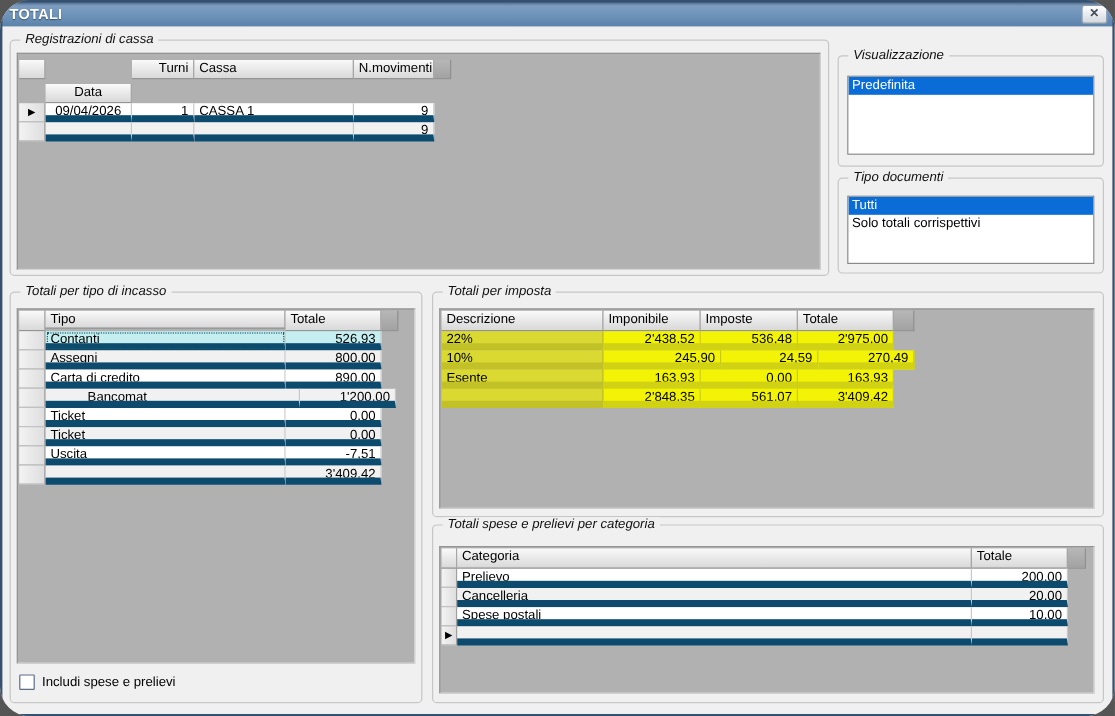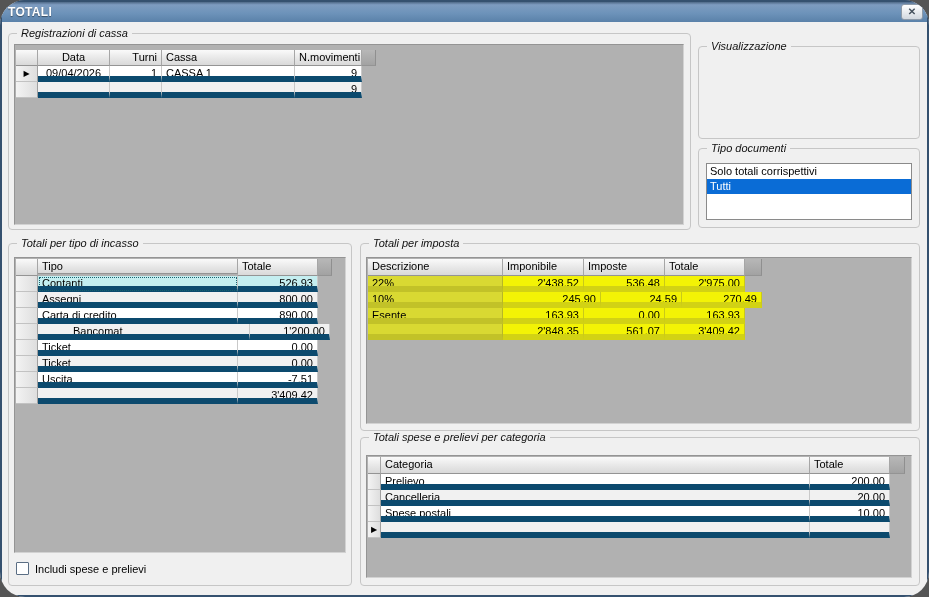--- a/index.html
+++ b/index.html
@@ -55,21 +55,21 @@
     <div class="close-btn">✕</div>
   </div>
 
   <div class="gb" style="left:8px;top:33px;width:683px;height:197px;">
     <span class="gb-label">Registrazioni di cassa</span>
   </div>
   <div class="panel" style="left:14px;top:44px;width:670px;height:181px;"></div>
   <div class="tbl" id="t-registrazioni" style="left:16px;top:50px;">
       <div class="trow">
         <div class="th" style="width: 22px; height: 16px; line-height: 14px;"></div>
-        <div class="th" style="width: 72px; height: 16px; line-height: 14px; text-align: center;">Data</div>
+        <div class="th" style="width: 72px; height: 16px; line-height: 14px; text-align: center; margin-top: 20px;">Data</div>
         <div class="th" style="width: 52px; height: 16px; line-height: 14px; text-align: right;">Turni</div>
         <div class="th" style="width: 133px; height: 16px; line-height: 14px;">Cassa</div>
         <div class="th" style="width: 67px; height: 16px; line-height: 14px;">N.movimenti</div>
         <div class="th fill" style="width: 14px; height: 16px; line-height: 14px;"></div>
       </div>
       <div class="trow">
         <div class="selcell" style="width: 22px; height: 16px; line-height: 14px;">
           <span class="marker">▶</span>
         </div>
         <div class="td" style="width: 72px; height: 16px; line-height: 14px; text-align: center;">09/04/2026</div>
@@ -82,27 +82,30 @@
         <div class="td alt" style="width: 72px; height: 16px; line-height: 14px; text-align: center;"></div>
         <div class="td alt" style="width: 52px; height: 16px; line-height: 14px; text-align: right;"></div>
         <div class="td alt" style="width: 133px; height: 16px; line-height: 14px;"></div>
         <div class="td alt" style="width: 67px; height: 16px; line-height: 14px; text-align: right;">9</div>
       </div>
     </div>
 
   <div class="gb" style="left:698px;top:46px;width:222px;height:93px;">
     <span class="gb-label">Visualizzazione</span>
   </div>
+  <div class="list" id="l-visualizzazione" style="left:706px;top:63px;width:206px;height:66px;">
+      <div class="list-item sel">Predefinita</div>
+    </div>
 
   <div class="gb" style="left:698px;top:148px;width:222px;height:80px;">
     <span class="gb-label">Tipo documenti</span>
   </div>
   <div class="list" id="l-tipodoc" style="left:706px;top:163px;width:206px;height:57px;">
+      <div class="list-item sel">Tutti</div>
       <div class="list-item">Solo totali corrispettivi</div>
-      <div class="list-item sel">Tutti</div>
     </div>
 
   <div class="gb" style="left:8px;top:243px;width:344px;height:343px;">
     <span class="gb-label">Totali per tipo di incasso</span>
   </div>
   <div class="panel" style="left:14px;top:257px;width:332px;height:296px;"></div>
   <div class="tbl" id="t-incasso" style="left:16px;top:259px;">
       <div class="trow">
         <div class="th" style="width: 22px; height: 17px; line-height: 15px;"></div>
         <div class="th" style="width: 200px; height: 15px; line-height: 15px;">Tipo</div>

